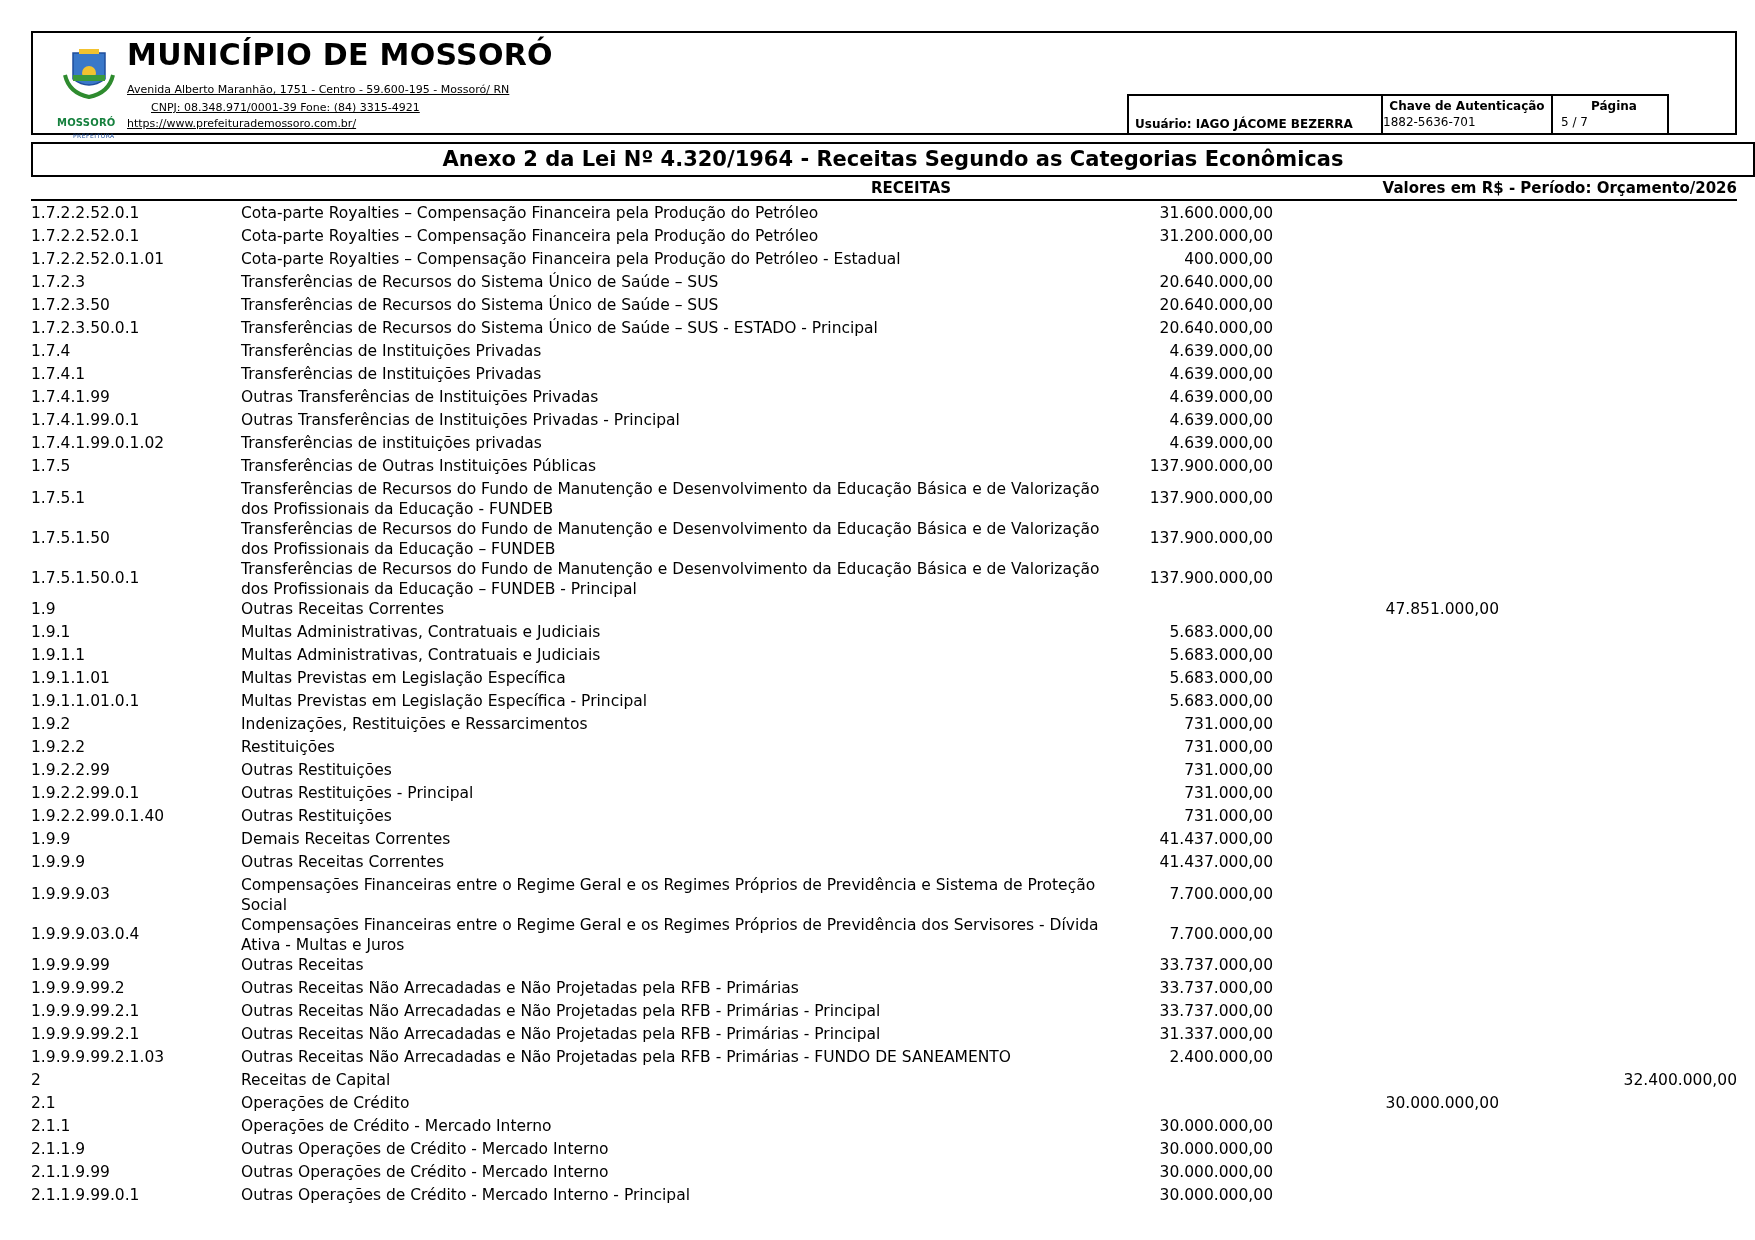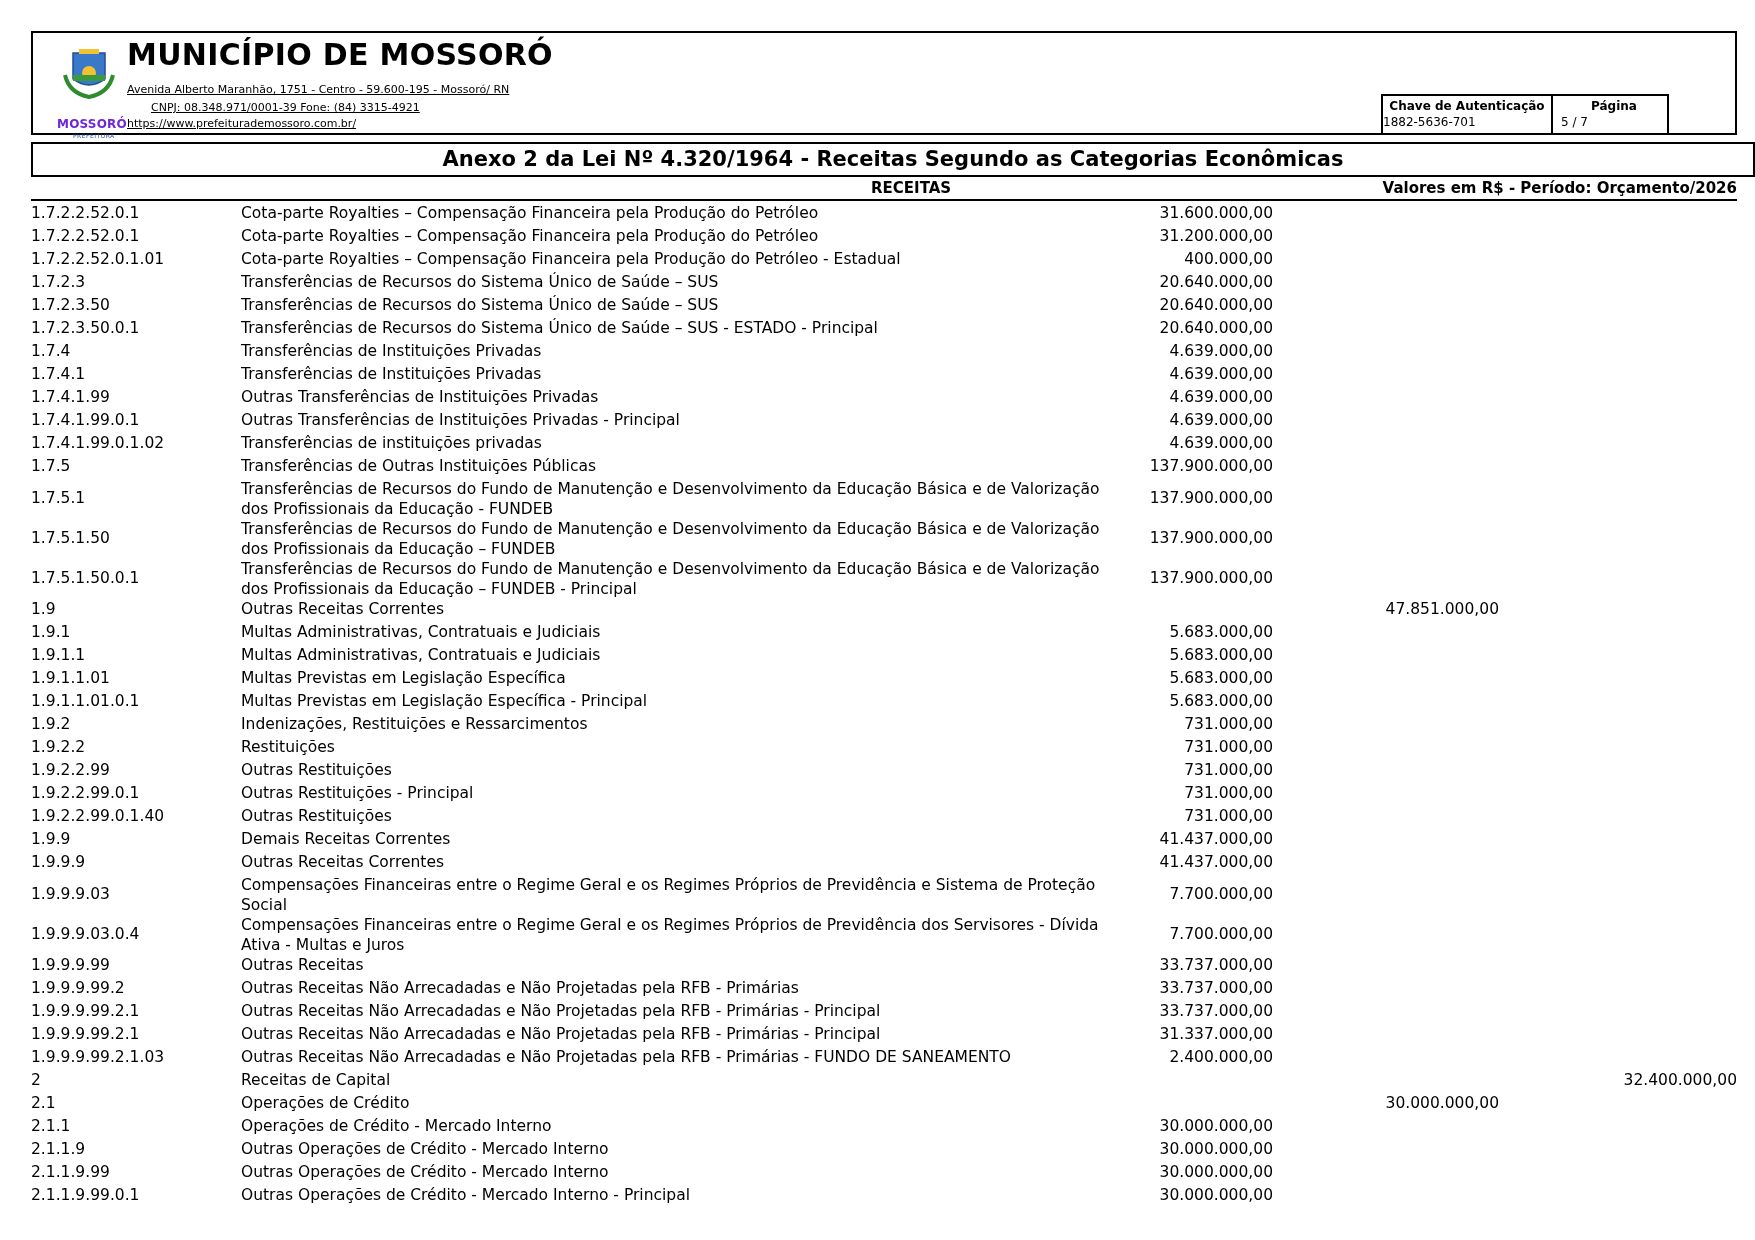--- a/index.html
+++ b/index.html
@@ -1,21 +1,21 @@
 <!DOCTYPE html>
 <html><head>
 <meta charset="utf-8">
 <style>
   html, body { margin:0; padding:0; background:#ffffff; }
   body { width:1755px; height:1240px; position:relative; overflow:hidden;
          font-family:"DejaVu Sans", sans-serif; color:#000; }
   .hdr { position:absolute; left:31px; top:31px; width:1706px; height:104px;
          border:2px solid #000; box-sizing:border-box; }
   .logo { position:absolute; left:18px; top:18px; width:76px; height:72px; }
-  .logo-word { position:absolute; left:6px; top:66px; font-size:12px; font-weight:bold; color:#6d28d9; letter-spacing:0.2px; }
+  .logo-word { position:absolute; left:6px; top:66px; font-size:10px; font-weight:bold; color:#15803d; letter-spacing:0.2px; }
   .logo-sub { position:absolute; left:22px; top:81px; font-size:6px; color:#1f4e9c; letter-spacing:0.5px; }
   .mun-title { position:absolute; left:94px; top:4px; font-size:30px; font-weight:bold; letter-spacing:0.3px; }
   .addr { position:absolute; left:94px; font-size:11px;text-decoration:underline; }
   .addr.l1 { top:50px; } .addr.l2 { top:68px;margin-left:24px; } .addr.l3 { top:84px; text-decoration:underline; }
   .infobox { position:absolute; top:61px; height:41px; border-left:2px solid #000; border-top:2px solid #000; box-sizing:border-box; font-size:12px; }
   .infobox .t { font-weight:bold; text-align:center; margin-top:3px; }
   .infobox .v { text-align:left; margin-top:2px; }
   .ib-user { left:1094px; width:254px; }
   .ib-user .t { position:absolute; left:6px; bottom:4px; margin:0; }
   .ib-key { left:1348px; width:170px; }
@@ -49,20 +49,23 @@
       <rect x="20" y="4" width="20" height="5" fill="#f2c230"></rect>
     </svg>
     <div class="logo-word">MOSSORÓ</div>
     <div class="logo-sub">PREFEITURA</div>
   </div>
   <div class="mun-title">MUNICÍPIO DE MOSSORÓ</div>
   <div class="addr l1">Avenida Alberto Maranhão, 1751 - Centro - 59.600-195 - Mossoró/ RN</div>
   <div class="addr l2">CNPJ: 08.348.971/0001-39 Fone: (84) 3315-4921</div>
   <div class="addr l3">https://www.prefeiturademossoro.com.br/</div>
 
+  <div class="infobox ib-user">
+    <div class="t">Usuário: IAGO JÁCOME BEZERRA</div>
+  </div>
   <div class="infobox ib-key">
     <div class="t">Chave de Autenticação</div>
     <div class="v">1882-5636-701</div>
   </div>
   <div class="infobox ib-page">
     <div class="t">Página</div>
     <div class="v">5 / 7</div>
   </div>
 </div>
 

